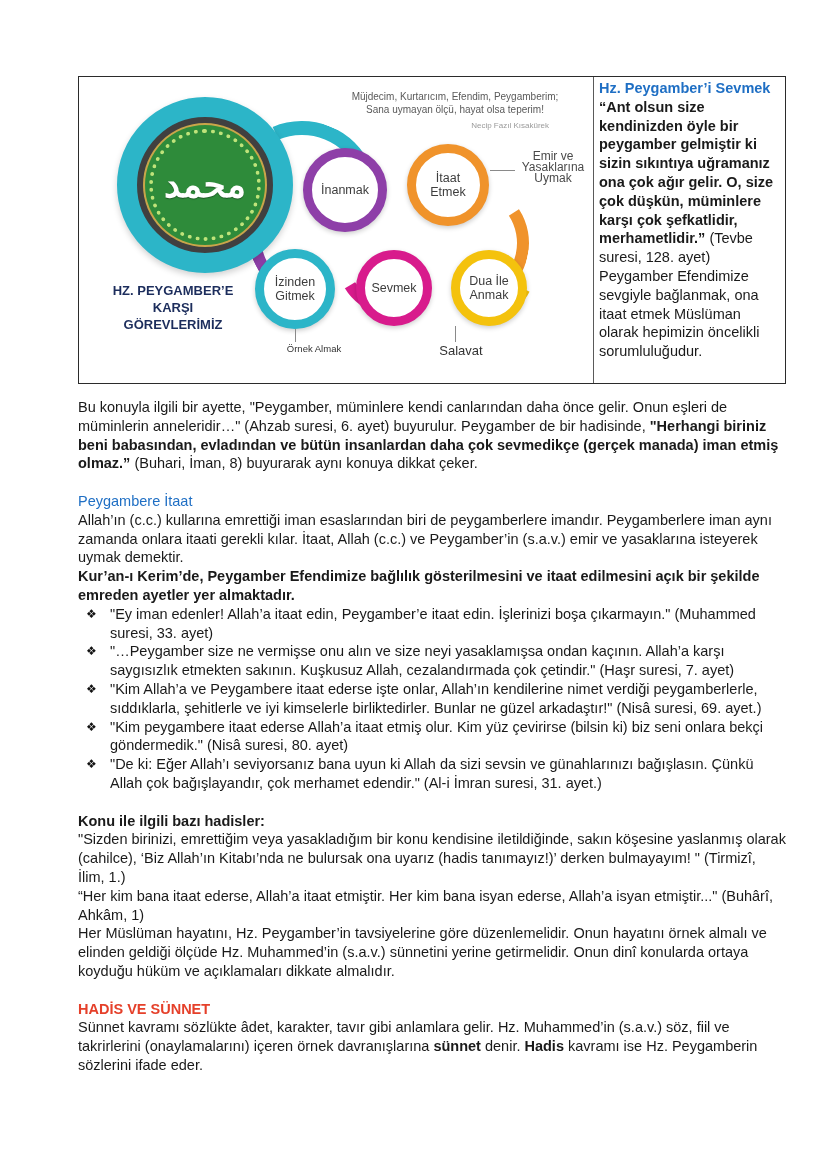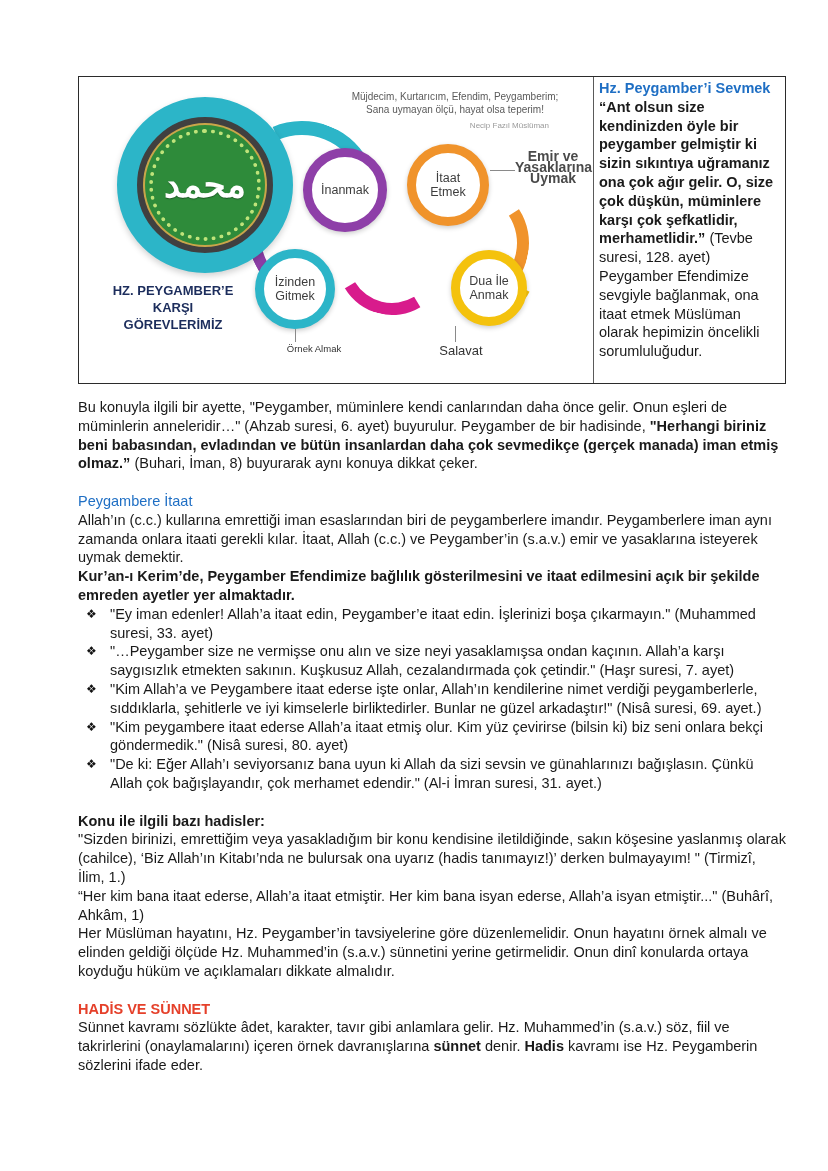--- a/index.html
+++ b/index.html
@@ -41,21 +41,21 @@
   .c-inanmak { left:224px; top:71px;  width:84px; height:84px; border:9px solid #8e3fa8; }
   .c-itaat   { left:328px; top:67px;  width:82px; height:82px; border:9px solid #f0932b; }
   .c-izinden { left:176px; top:172px; width:80px; height:80px; border:9px solid #2cb5c8; }
   .c-sevmek  { left:277px; top:173px; width:76px; height:76px; border:9px solid #d81b8c; }
   .c-dua     { left:372px; top:173px; width:76px; height:76px; border:9px solid #f4c20d; }
 
   .ig-title { position:absolute; left:8px; top:205px; width:172px; text-align:center;
     font-weight:800; color:#1c2d5c; font-size:13px; line-height:17px; white-space:pre-line; }
 
   .co { position:absolute; color:#4a4a4a; text-align:center; white-space:pre-line; z-index:4; }
-  .co-emir    { left:436px; top:74px;  width:76px; font-size:14px; line-height:11px;font-weight:bold; }
+  .co-emir    { left:436px; top:74px;  width:76px; font-size:12px; line-height:11px; }
   .co-ornek   { left:190px; top:266px; width:90px; font-size:9.5px; color:#333; }
   .co-salavat { left:346px; top:266px; width:72px; font-size:13px; color:#333; }
   .co-line { position:absolute; background:#8a8a8a; z-index:4; }
   .co-emir-line    { left:411px; top:93px;  width:25px; height:1px; }
   .co-ornek-line   { left:216px; top:252px; width:1px;  height:13px; }
   .co-salavat-line { left:376px; top:249px; width:1px;  height:16px; }
 
   .side-col { flex:1; border-left:1px solid #5a5a5a; padding:2px 3px 0 5px;
     font-size:14.5px; line-height:18.8px; }
   .side-heading { color:#1f6fc4; font-weight:bold; }
@@ -76,21 +76,21 @@
 </head>
 <body>
 
 <div class="page">
   <div class="content">
 
     <div class="top-box">
       <div class="infographic">
         <div class="ig-quote">Müjdecim, Kurtarıcım, Efendim, Peygamberim;
 Sana uymayan ölçü, hayat olsa teperim!</div>
-        <div class="ig-author">Necip Fazıl Müslüman</div>
+        <div class="ig-author">Necip Fazıl Kısakürek</div>
 
         <div class="arc arc-teal"></div>
         <div class="arc arc-purple"></div>
         <div class="arc arc-orange"></div>
         <div class="arc arc-magenta"></div>
         <div class="arc arc-yellow"></div>
 
         <div class="big-ring">
           <div class="medallion">
             <span class="arabic">محمد</span>
@@ -100,20 +100,23 @@
         <div class="circle c-inanmak">
           <span>İnanmak</span>
         </div>
         <div class="circle c-itaat">
           <span>İtaat
 Etmek</span>
         </div>
         <div class="circle c-izinden">
           <span>İzinden
 Gitmek</span>
+        </div>
+        <div class="circle c-sevmek">
+          <span>Sevmek</span>
         </div>
         <div class="circle c-dua">
           <span>Dua İle
 Anmak</span>
         </div>
 
         <div class="ig-title">HZ. PEYGAMBER’E
 KARŞI
 GÖREVLERİMİZ</div>
 

